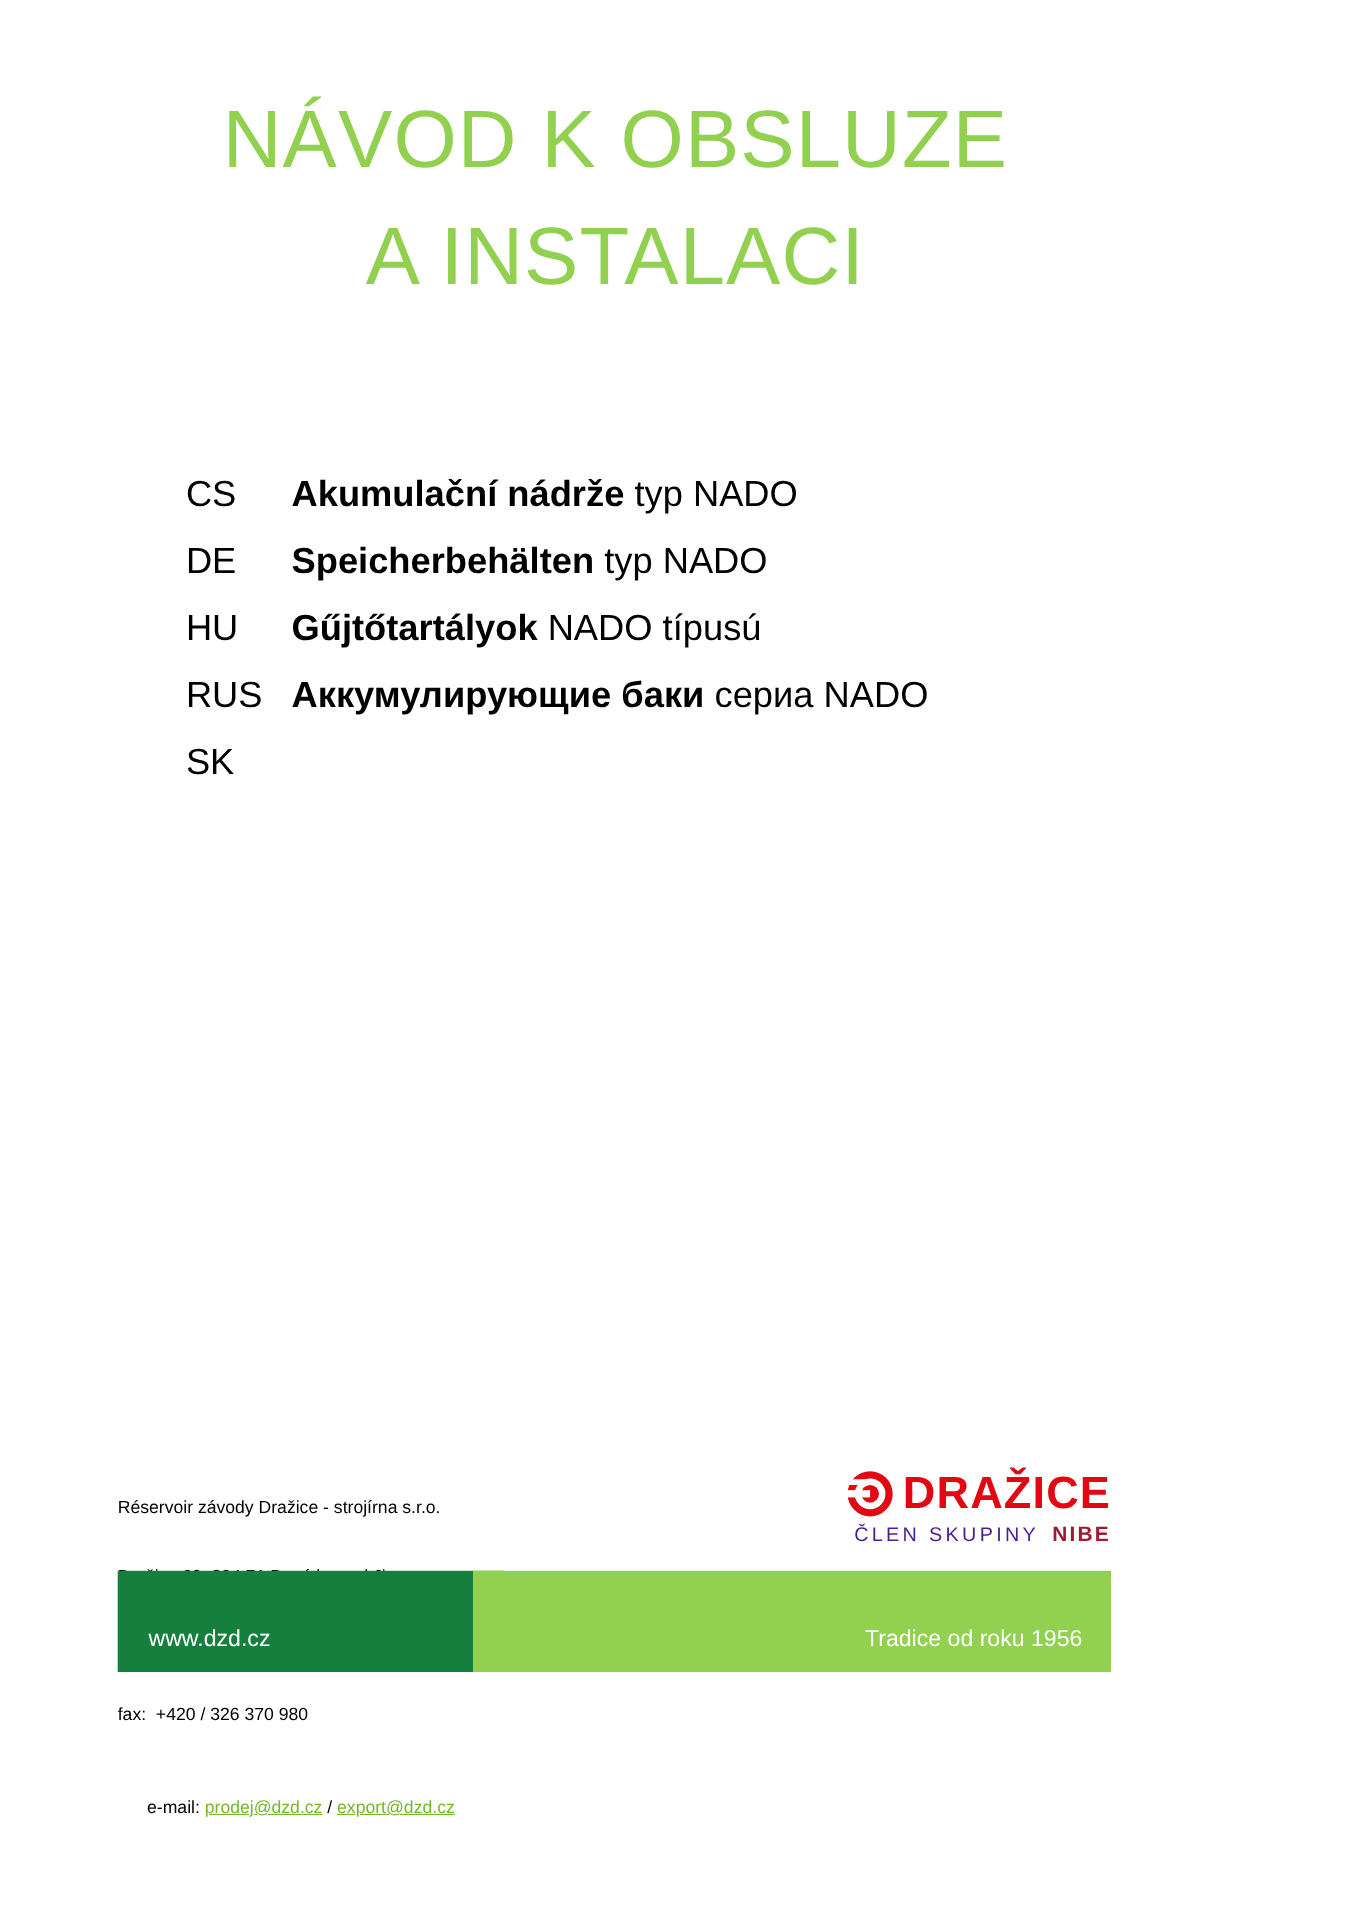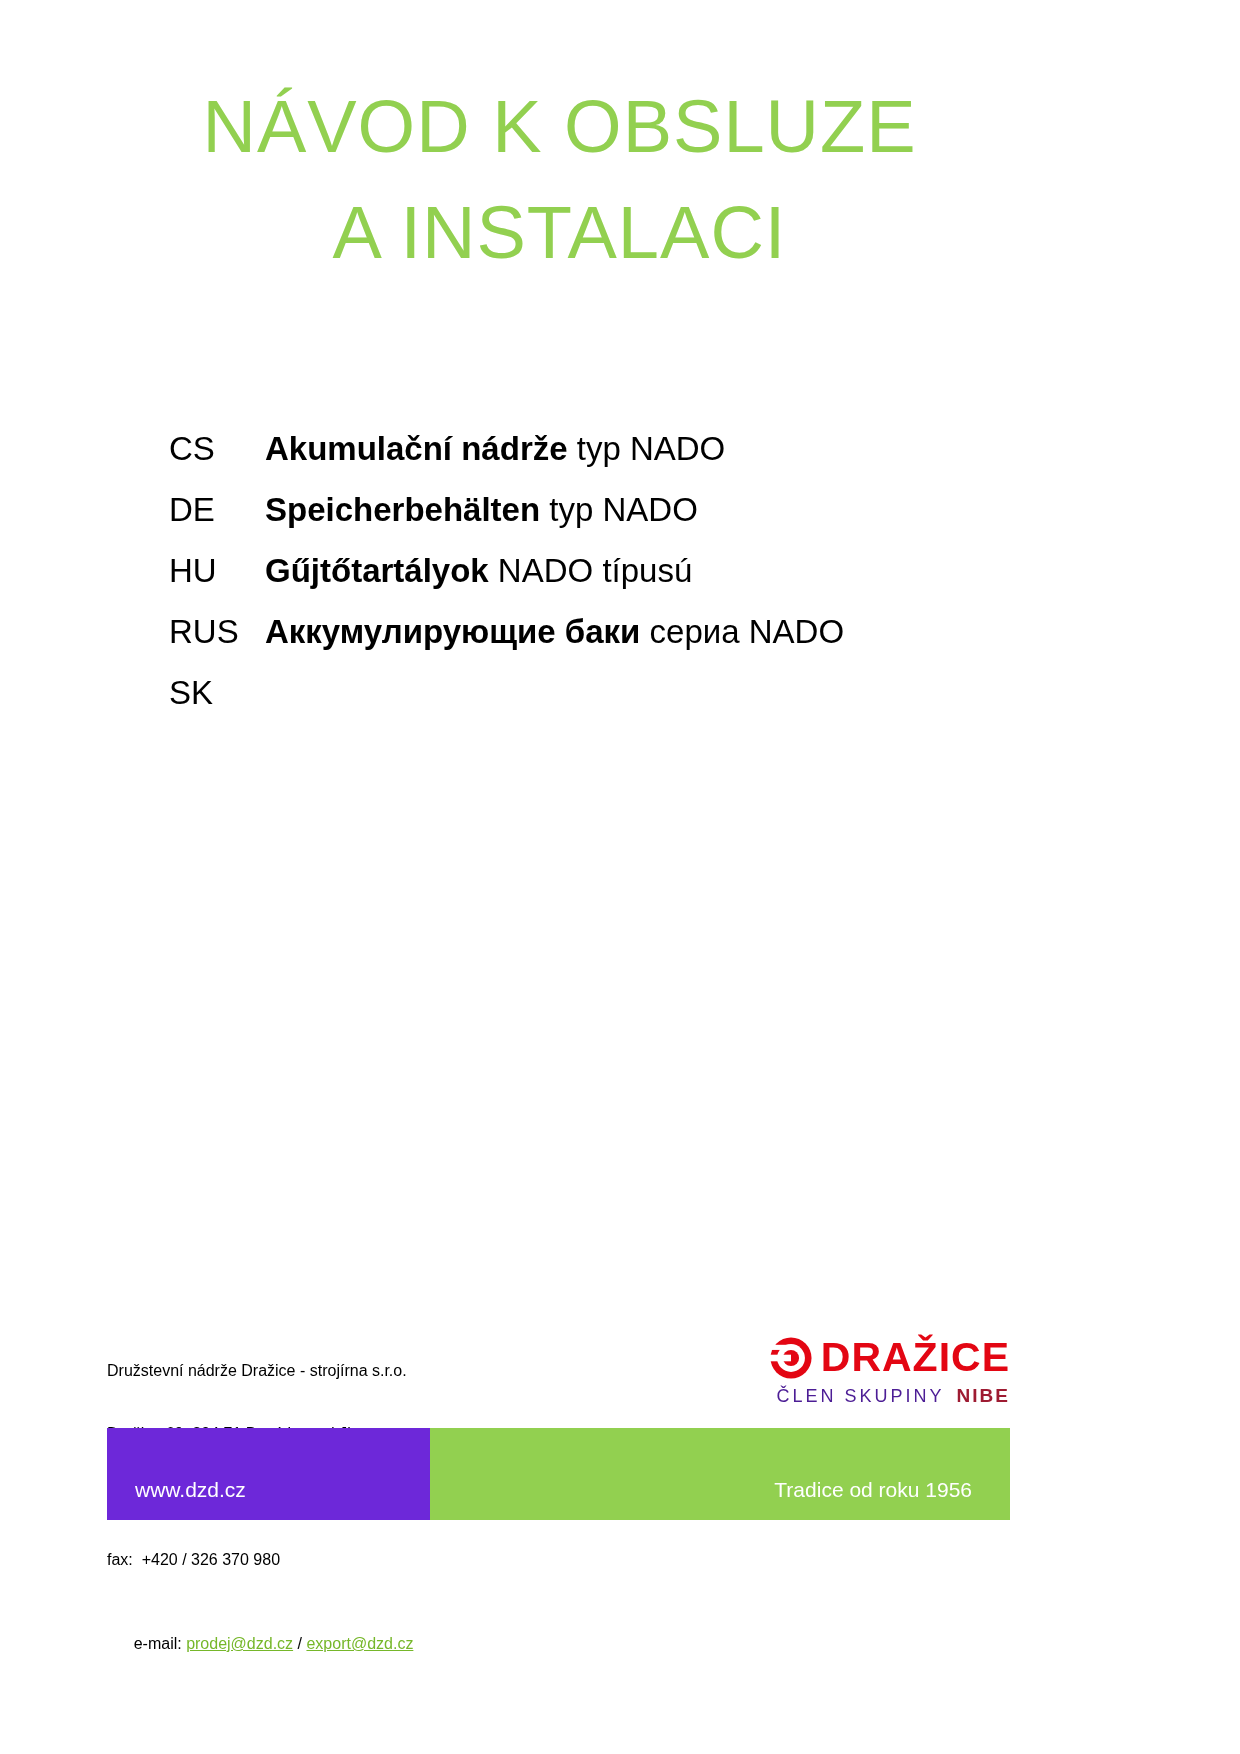--- a/index.html
+++ b/index.html
@@ -113,29 +113,29 @@
     height: 92px;
     display: flex;
     align-items: flex-end;
     color: #ffffff;
     font-size: 21px;
     padding-bottom: 18px;
   }
   .bar-gray {
     left: 107px;
     width: 351px;
-    background: #6d28d9;
+    background: #15803d;
     padding-left: 28px;
   }
   .bar-green {
     left: 430px;
     width: 580px;
     background: #92d050;
     justify-content: flex-end;
-    padding-right: 38px;
+    padding-right: 26px;
   }
 </style>
 </head>
 <body>
 
 <div class="page">
 
   <header class="title">
     <div>NÁVOD K OBSLUZE</div>
     <div>A INSTALACI</div>
@@ -157,21 +157,21 @@
     <li class="lang-row">
       <span class="lang-code">RUS</span>
       <span class="lang-entry"><b>Аккумулирующие баки</b><span> сериа NADO</span></span>
     </li>
     <li class="lang-row">
       <span class="lang-code">SK</span>
     </li>
   </ul>
 
   <div class="contact">
-    <div>Družstevní nádrže Dražice - strojírna s.r.o.</div>
+    <div>Réservoir závody Dražice - strojírna s.r.o.</div>
     <div>Dražice 69, 294 71 Benátky nad Jizerou</div>
     <div>tel:  +420 / 326 370 990</div>
     <div>fax:  +420 / 326 370 980</div>
     <div>
       <span>e-mail: </span><a href="#">prodej@dzd.cz</a><span> / </span><a href="#">export@dzd.cz</a>
     </div>
   </div>
 
   <div class="logo">
     <div class="logo-top">

